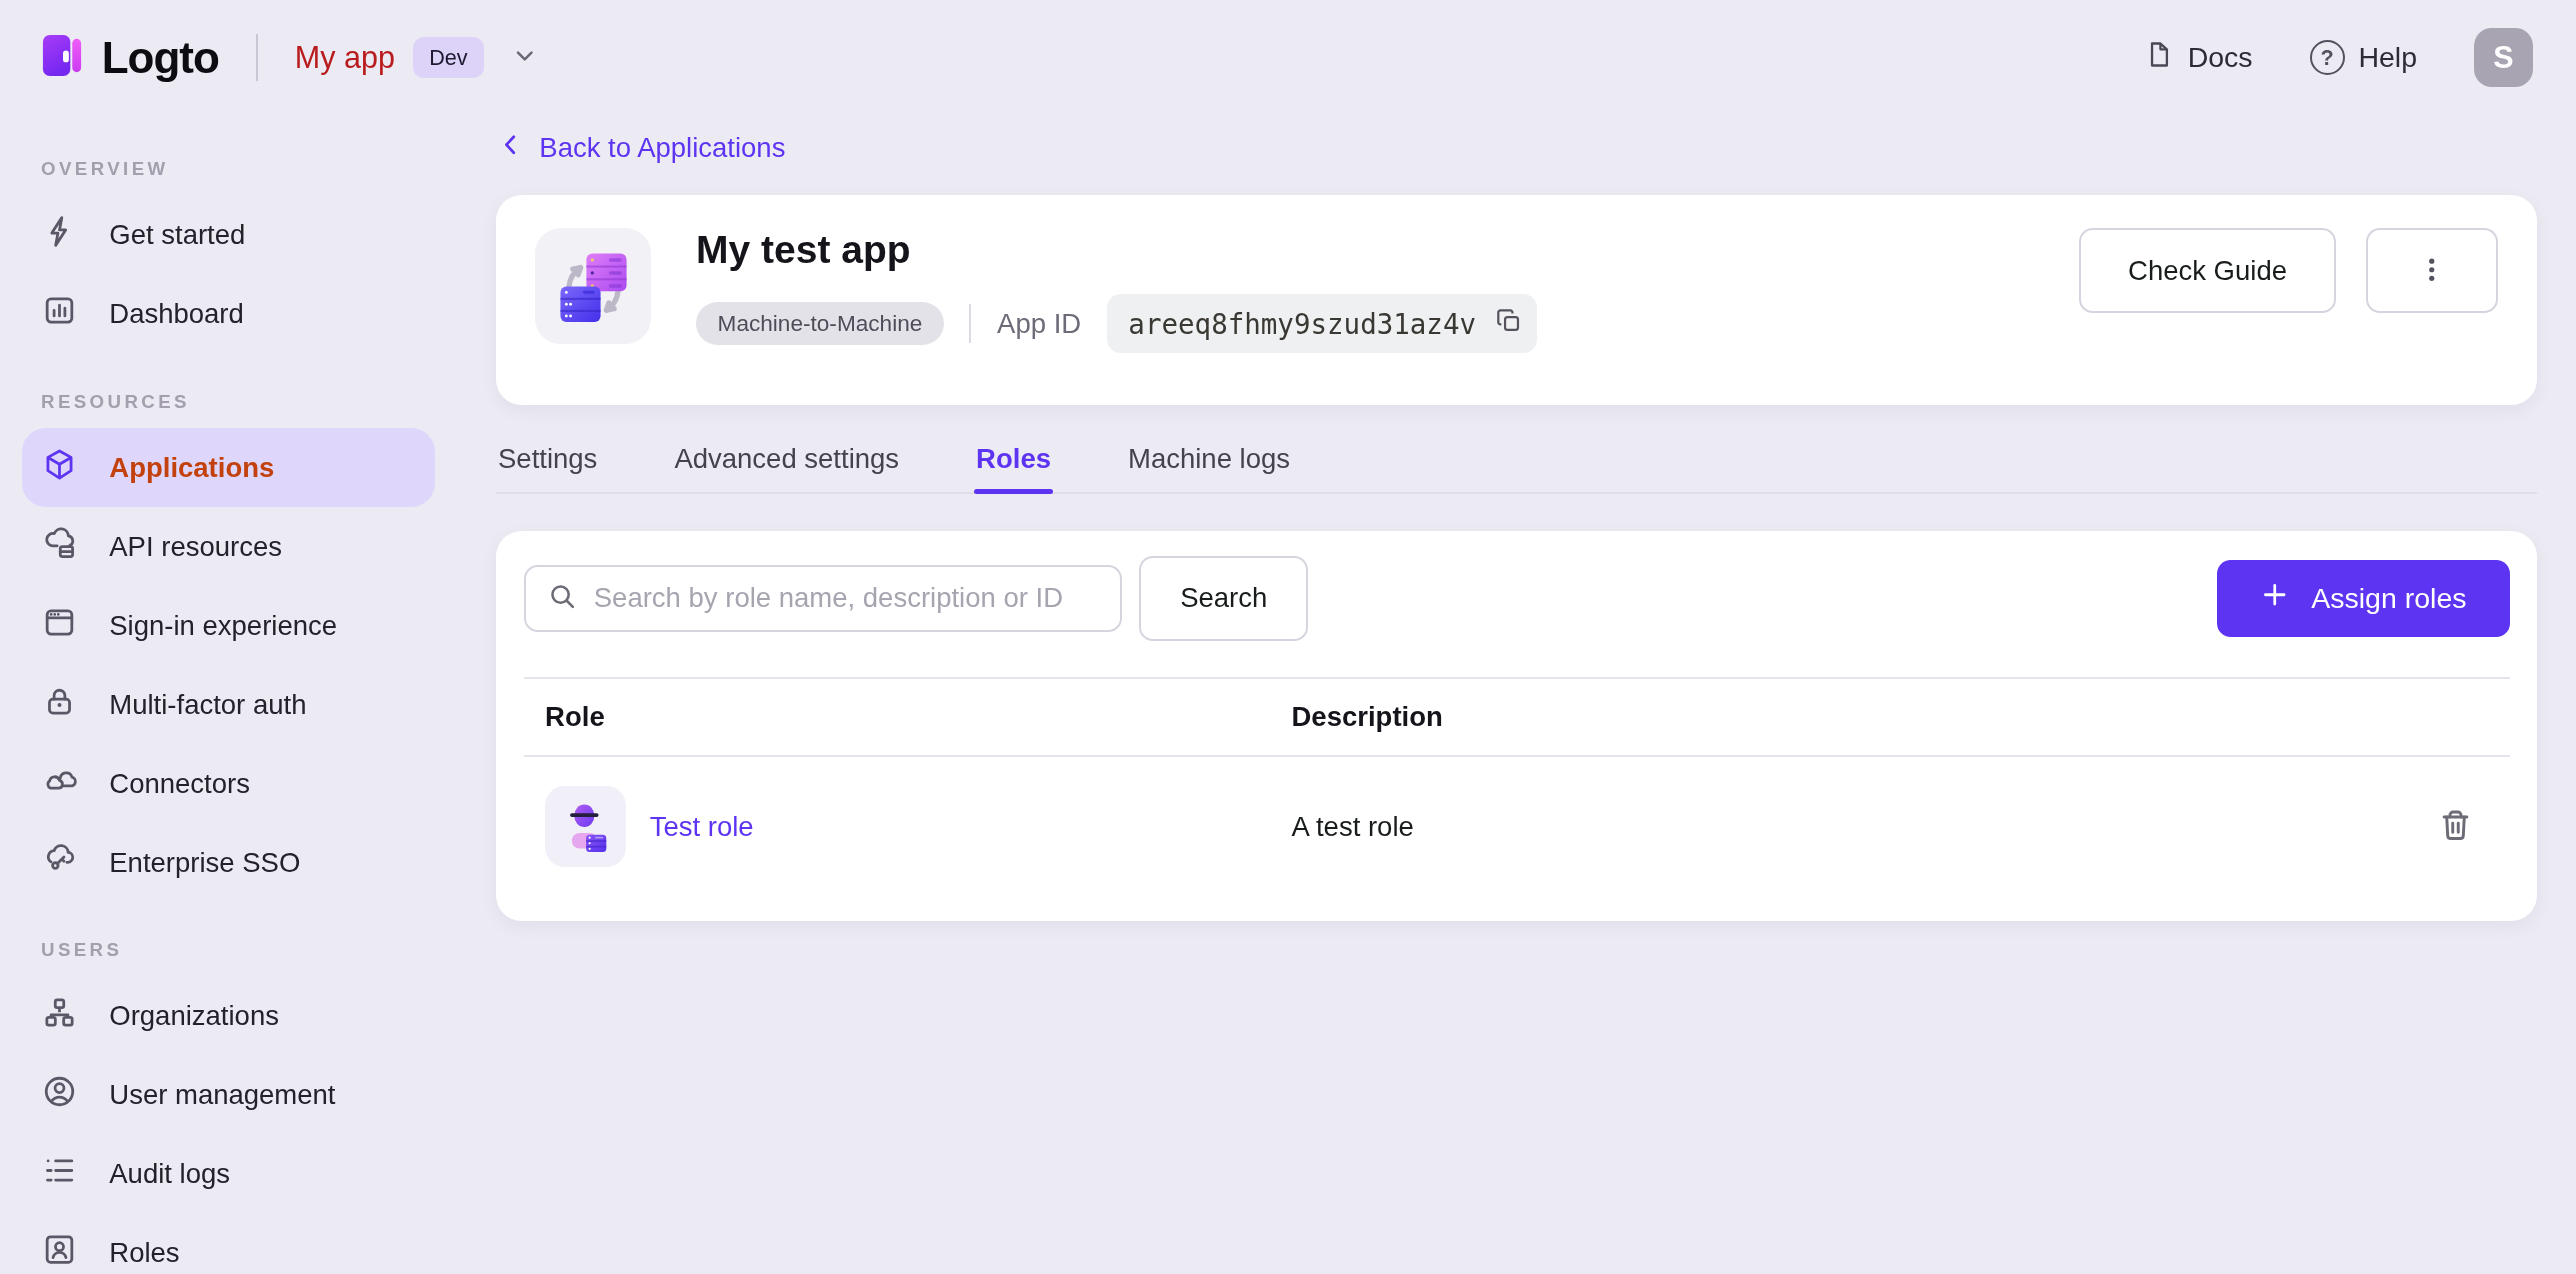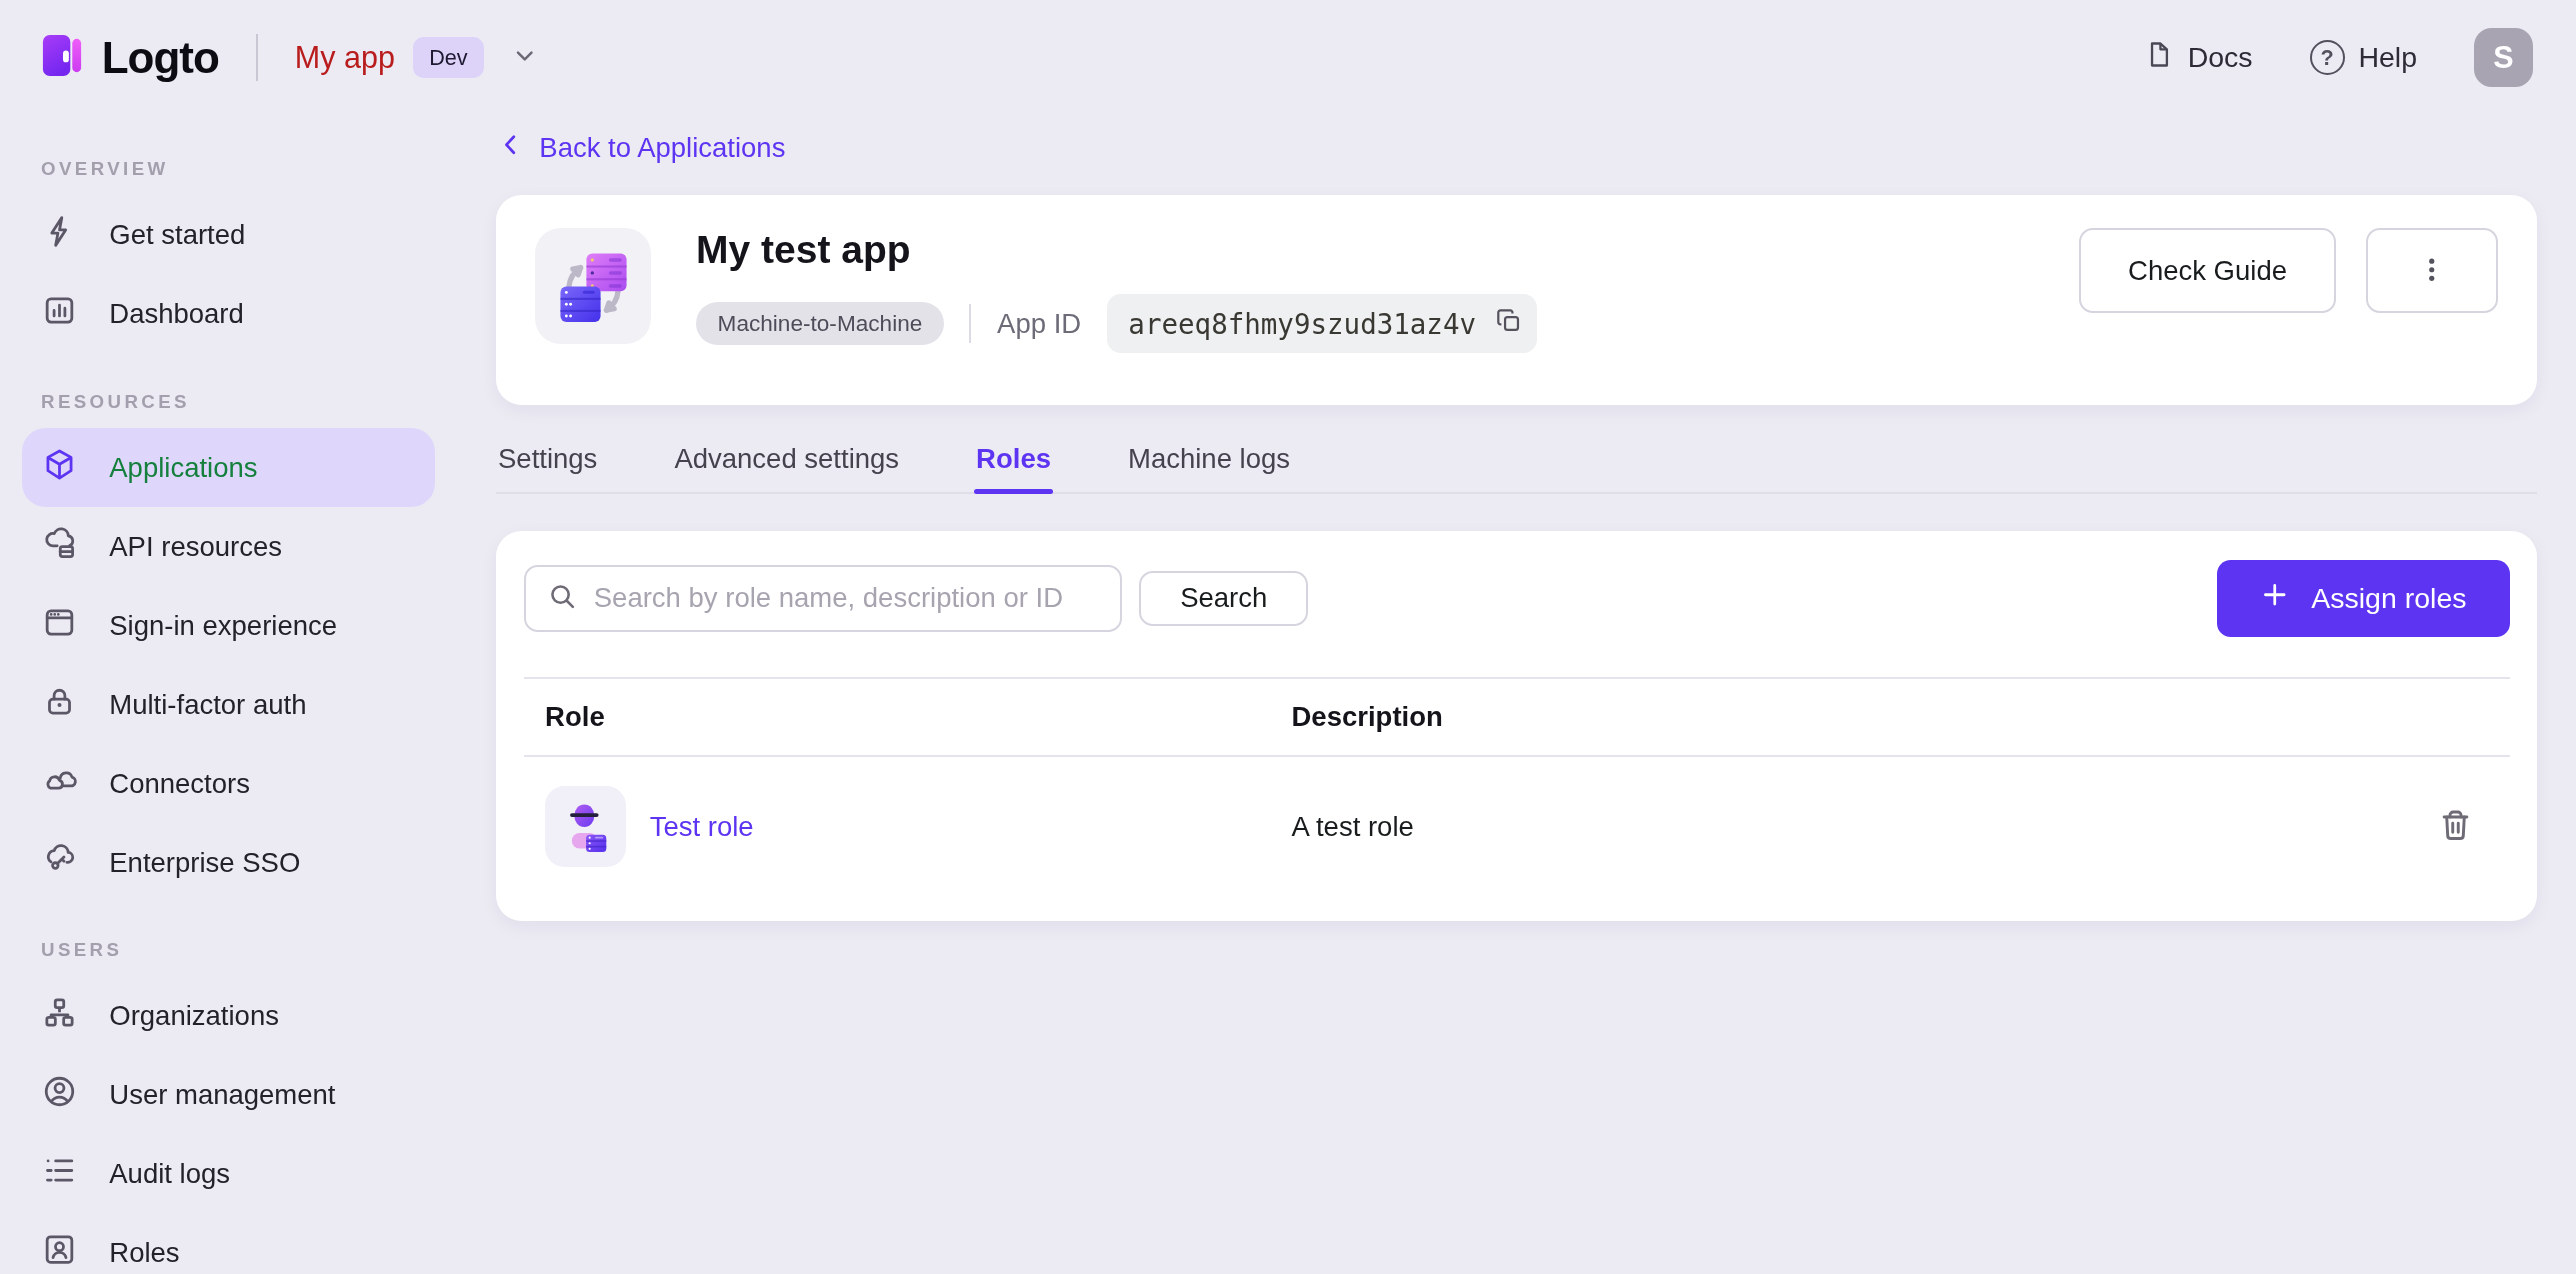--- a/index.html
+++ b/index.html
@@ -23,21 +23,21 @@
   .tb-link { display:flex; align-items:center; gap:13.8px; font-size:28.5px; font-weight:500; color:#2e2b37; cursor:pointer; }
   .help-circle { width:35px; height:35px; border:2.9px solid #54515e; border-radius:50%; display:flex; align-items:center; justify-content:center; font-size:21.6px; font-weight:700; color:#54515e; }
   .avatar { width:59px; height:59px; border-radius:17.7px; background:#a8a4b2; color:#fff; font-size:30.5px; font-weight:600; display:flex; align-items:center; justify-content:center; cursor:pointer; }
   
   .layout { display:flex; height:1159px; }
   .sidebar { width:462px; flex-shrink:0; padding-top:5.9px; }
   .section-label { margin:37px 0 15.7px 41px; font-size:18.7px; letter-spacing:3.4px; color:#a39fad; font-weight:700; }
   .nav-item { display:flex; align-items:center; height:79px; margin:0 27.5px 0 21.6px; padding-left:19.7px; border-radius:23.6px; gap:31px; font-size:27.5px; font-weight:500; color:#232129; cursor:pointer; }
   .nav-item svg { width:37px; height:37px; flex-shrink:0; }
   .nav-item svg * { stroke:#5b5766; }
-  .nav-item.active { background:#ded7fb; color:#15803d; font-weight:400; }
+  .nav-item.active { background:#ded7fb; color:#c2410c; font-weight:700; }
   .nav-item.active svg * { stroke:#5d34f2; }
   main { flex:1; padding:0 39px 0 34px; }
   
   .back-link { display:inline-flex; align-items:center; gap:13.8px; color:#5d34f2; font-size:27.5px; font-weight:500; margin-top:11.8px; height:43px; cursor:pointer; text-decoration:none; }
   
   .header-card { margin-top:25.6px; background:#fff; border-radius:25.6px; padding:33px 39px; display:flex; align-items:flex-start; height:210px; box-shadow:0 5.9px 17.7px rgba(26,22,50,0.05); }
   .app-avatar { width:116px; height:116px; border-radius:25.6px; background:#f2f1f6; display:flex; align-items:center; justify-content:center; margin-right:45px; flex-shrink:0; }
   .app-title { font-size:39px; font-weight:600; color:#16141b; }
   .app-meta { display:flex; align-items:center; gap:25.6px; margin-top:21.6px; }
   .type-badge { background:#e4e2e9; color:#4f4c59; font-size:22.6px; font-weight:500; padding:8.8px 21.6px; border-radius:982px; }
@@ -51,21 +51,21 @@
   .tabs { display:flex; gap:73px; margin-top:25.6px; border-bottom:2px solid #dfdde6; }
   .tab { font-size:27.5px; font-weight:500; color:#45424e; padding:11.8px 2px 17.7px; position:relative; cursor:pointer; }
   .tab.active { color:#5d34f2; font-weight:600; }
   .tab.active::after { content:""; position:absolute; left:0; right:0; bottom:-2px; height:5.9px; background:#5d34f2; border-radius:3.9px; }
   
   .content-card { margin-top:37px; background:#fff; border-radius:25.6px; padding:27.5px; box-shadow:0 5.9px 17.7px rgba(26,22,50,0.05); }
   .toolbar { display:flex; align-items:center; height:79px; }
   .search-box { width:598px; height:67px; border:2px solid #d6d4de; border-radius:13.8px; display:flex; align-items:center; padding:0 21.6px; gap:15.7px; background:#fff; }
   .search-box input { border:none; outline:none; flex:1; font-family:"Liberation Sans",sans-serif; font-size:27.5px; color:#191c1d; background:transparent; }
   .search-box input::placeholder { color:#a7a4b0; }
-  .btn-search { margin-left:17.7px; height:55px; padding:0 39px; border:2px solid #d6d4de; border-radius:13.8px; background:#fff; font-family:"Liberation Sans",sans-serif; font-size:27.5px; font-weight:500; color:#191c1d; cursor:pointer; }
+  .btn-search { margin-left:17.7px; height:85px; padding:0 39px; border:2px solid #d6d4de; border-radius:13.8px; background:#fff; font-family:"Liberation Sans",sans-serif; font-size:27.5px; font-weight:500; color:#191c1d; cursor:pointer; }
   .btn-primary { margin-left:auto; height:77px; padding:0 43px; background:#5d34f2; color:#fff; border:none; border-radius:13.8px; font-family:"Liberation Sans",sans-serif; font-size:28.5px; font-weight:500; display:flex; align-items:center; gap:21.6px; cursor:pointer; }
   .table { margin-top:39px; }
   .thead, .trow { display:grid; grid-template-columns:768px 1fr 108px; align-items:center; }
   .thead { border-top:2px solid #e5e3eb; border-bottom:2px solid #e5e3eb; height:80px; font-size:27.5px; font-weight:700; color:#16141b; }
   .thead > div:first-child, .role-cell { padding-left:21.6px; }
   .trow { padding:29.5px 0 25.6px; }
   .role-cell { display:flex; align-items:center; gap:23.6px; }
   .role-avatar { width:81px; height:81px; border-radius:19.7px; background:#f1eff7; display:flex; align-items:center; justify-content:center; flex-shrink:0; }
   .role-link { color:#5d34f2; font-size:27.5px; font-weight:500; cursor:pointer; text-decoration:none; }
   .desc-cell { font-size:27.5px; color:#191c1d; }

